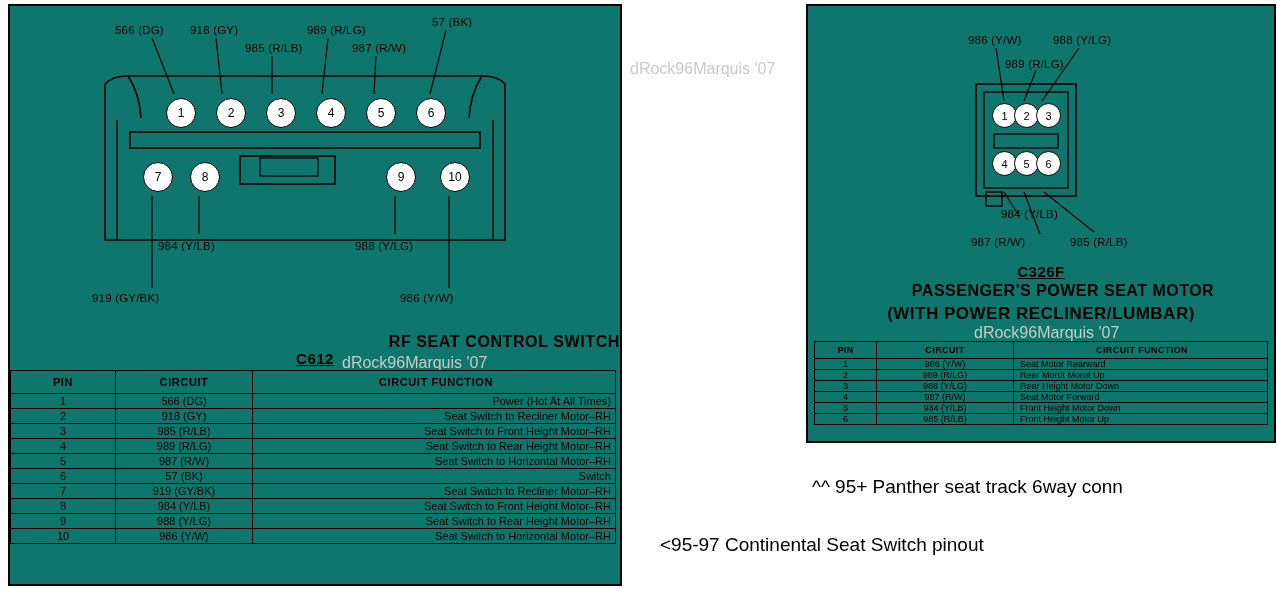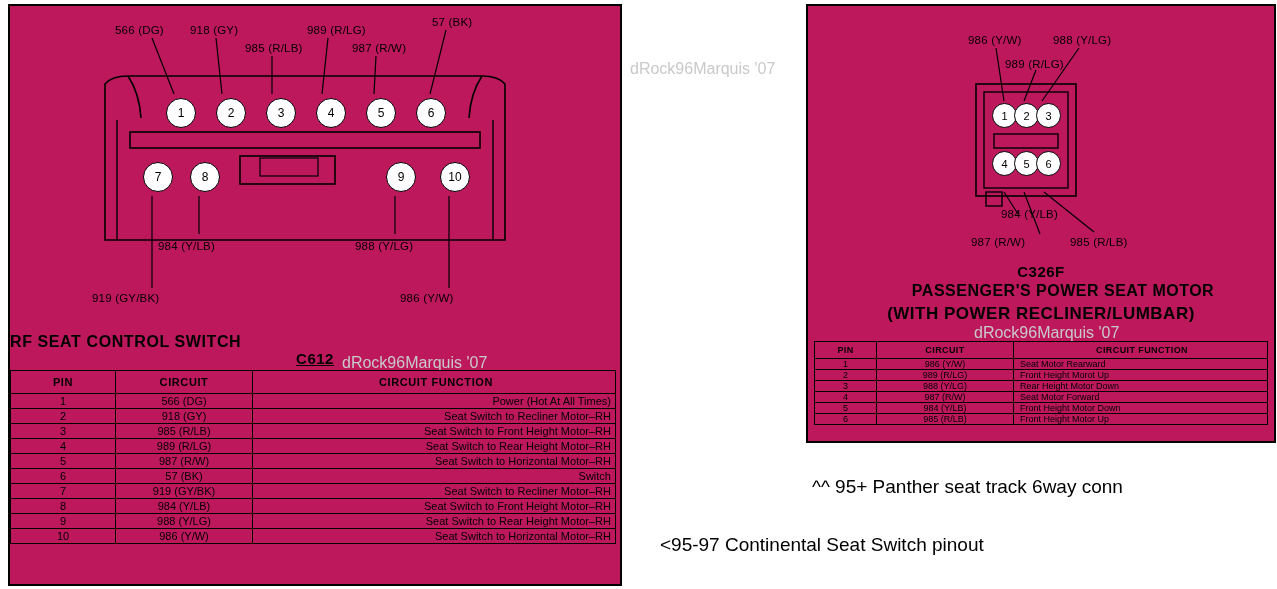--- a/index.html
+++ b/index.html
@@ -1,49 +1,49 @@
 <!DOCTYPE html>
 <html><head>
 <meta charset="utf-8">
 <style>
   html,body{margin:0;padding:0;background:#ffffff;}
   body{width:1277px;height:589px;position:relative;font-family:"Liberation Sans",sans-serif;color:#000;overflow:hidden;}
 
-  .panel{position:absolute;border:2px solid #000;background:#be185d;}
+  .panel{position:absolute;border:2px solid #000;background:#0f766e;}
 
   
   #left-panel{left:8px;top:4px;width:610px;height:578px;}
 
   .lbl{position:absolute;font-size:11.5px;letter-spacing:.2px;white-space:nowrap;}
 
   .pin{position:absolute;width:28px;height:28px;border:1.5px solid #000;border-radius:50%;
        display:flex;align-items:center;justify-content:center;font-size:12px;background:#fff;}
 
   
   #c612-title{position:absolute;left:0;right:0;top:308px;text-align:center;font-size:15px;font-weight:bold;
               text-decoration:underline;letter-spacing:.5px;margin-top:36px;}
-  #c612-sub{position:absolute;left:0;right:0;top:327px;text-align:left;font-size:16px;font-weight:bold;letter-spacing:.6px;}
+  #c612-sub{position:absolute;left:0;right:0;top:327px;text-align:right;font-size:16px;font-weight:bold;letter-spacing:.6px;}
 
   .wm{position:absolute;color:#c9c9c9;font-size:16px;white-space:nowrap;}
 
   
   table{border-collapse:collapse;font-size:11px;}
   #left-table{position:absolute;left:0px;top:364px;width:606px;}
   #left-table td,#left-table th{border:1px solid #000;padding:1px 4px;}
   #left-table th{font-size:11px;font-weight:bold;letter-spacing:.6px;padding:5px 4px;}
   .c-pin{width:96px;text-align:center;}
   .c-cir{width:128px;text-align:center;}
   .c-fn{text-align:right;padding-left:8px !important;}
   .nobord-row td{border-left:1px solid #000;border-right:1px solid #000;border-top:none;border-bottom:none;}
 
   
   #right-panel{left:806px;top:4px;width:466px;height:435px;}
 
   #c326-title{position:absolute;left:0;right:0;top:257px;text-align:center;font-size:15px;font-weight:bold;
-              letter-spacing:.5px;}
+              text-decoration:underline;letter-spacing:.5px;}
   #c326-sub1{position:absolute;left:0;right:0;top:276px;text-align:center;font-size:16px;font-weight:bold;letter-spacing:.5px;padding-left:44px;}
   #c326-sub2{position:absolute;left:0;right:0;top:298px;text-align:center;font-size:17px;font-weight:bold;letter-spacing:.5px;}
 
   #right-table{position:absolute;left:6px;top:335px;width:454px;}
   #right-table td,#right-table th{border:1px solid #000;padding:0px 3px;font-size:9px;}
   #right-table th{font-weight:bold;font-size:9px;letter-spacing:.4px;padding:3px 3px;}
   .r-pin{width:55px;text-align:center;}
   .r-cir{width:130px;text-align:center;}
   .r-fn{text-align:left;padding-left:6px !important;}
   #right-table .bordered td{border-left:1px solid #000;border-right:1px solid #000;}
@@ -223,21 +223,21 @@
     </thead>
     <tbody>
       <tr class="bordered">
         <td class="r-pin">1</td>
         <td class="r-cir">986  (Y/W)</td>
         <td class="r-fn">Seat Motor Rearward</td>
       </tr>
       <tr class="bordered">
         <td class="r-pin">2</td>
         <td class="r-cir">989  (R/LG)</td>
-        <td class="r-fn">Front Height Morot Up</td>
+        <td class="r-fn">Rear Morot Morot Up</td>
       </tr>
       <tr class="bordered">
         <td class="r-pin">3</td>
         <td class="r-cir">988  (Y/LG)</td>
         <td class="r-fn">Rear Height Motor Down</td>
       </tr>
       <tr class="bordered">
         <td class="r-pin">4</td>
         <td class="r-cir">987  (R/W)</td>
         <td class="r-fn">Seat Motor Forward</td>

